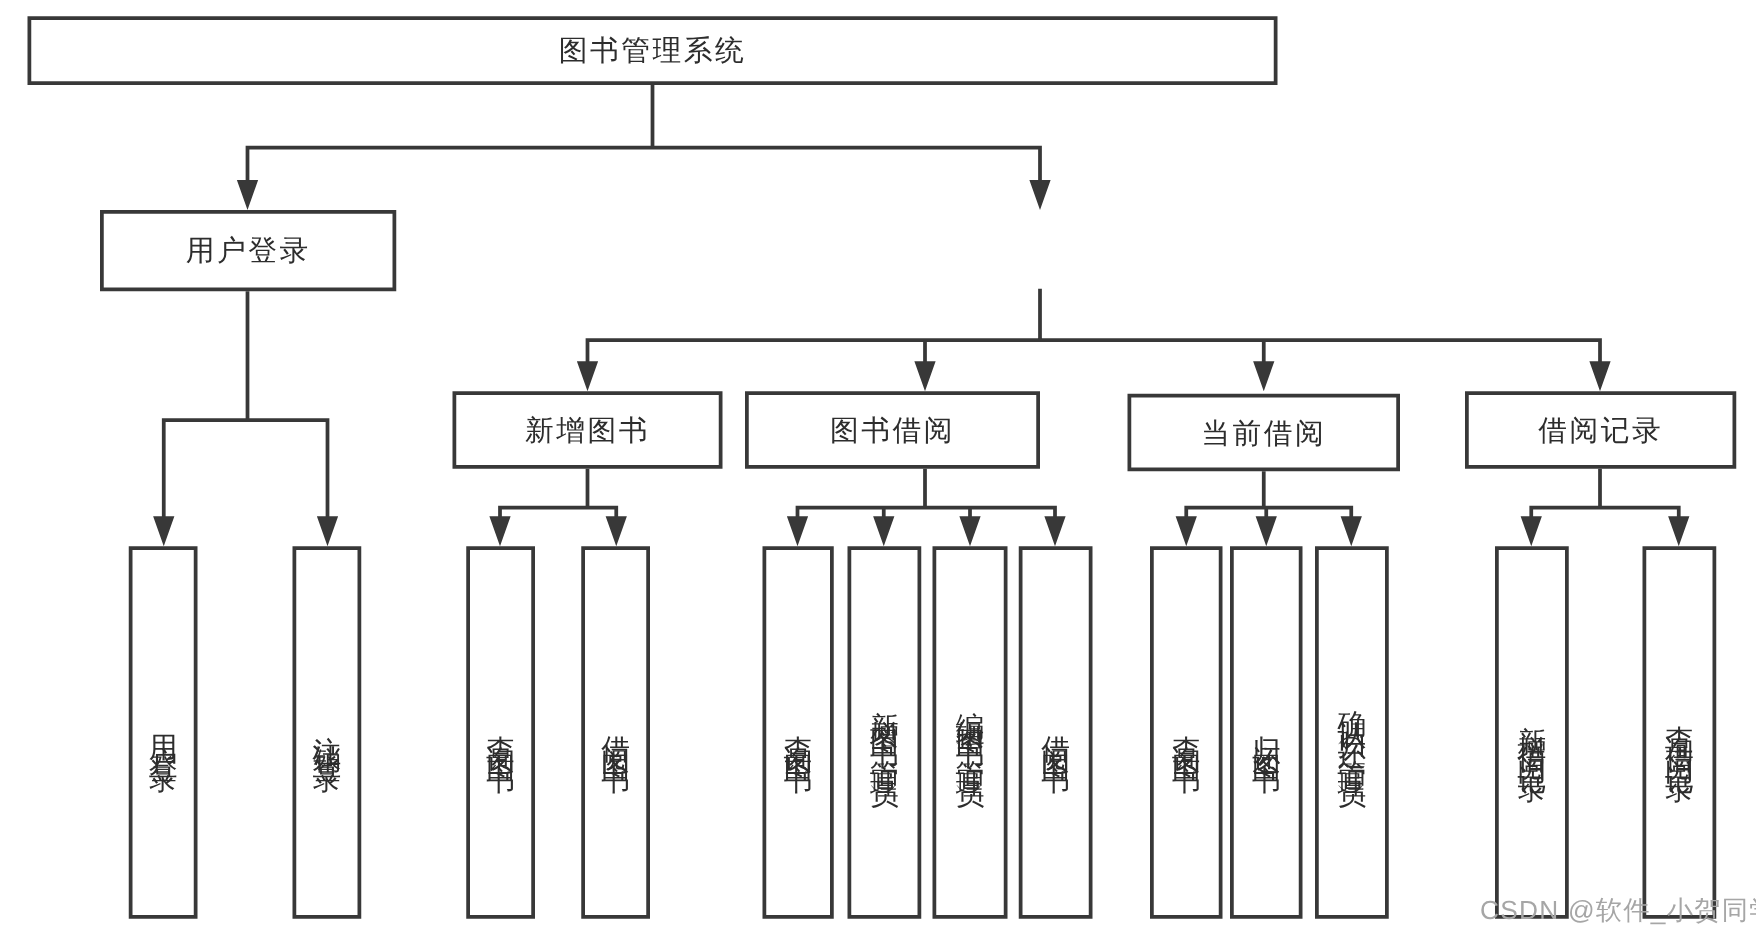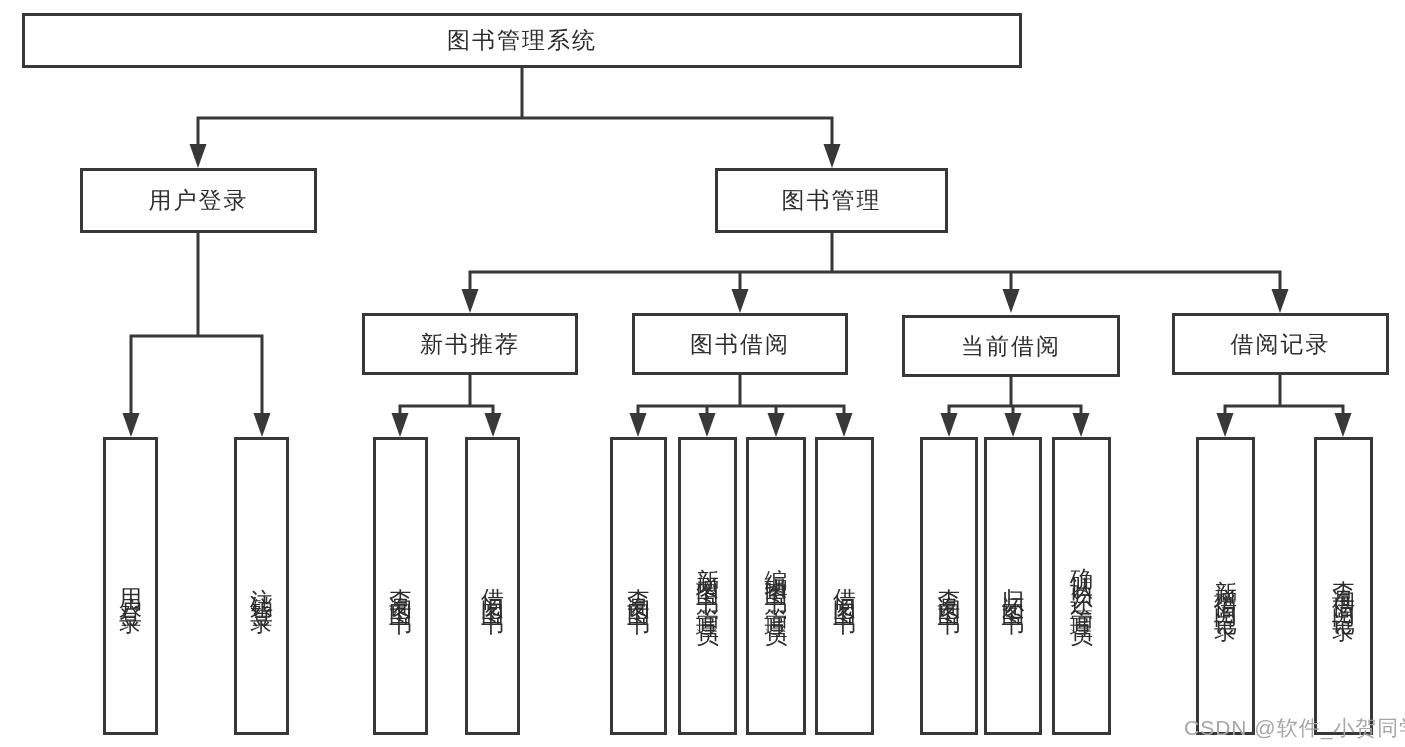--- a/index.html
+++ b/index.html
@@ -108,28 +108,25 @@
       M1334.5 413 H1351.5 L1343 437 Z"></path>
   </svg>
 
   <div class="node h" style="left:22px;top:13px;width:1000px;height:55px">
     <span>图书管理系统</span>
   </div>
 
   <div class="node h" style="left:80px;top:168px;width:237px;height:65px">
     <span>用户登录</span>
   </div>
-  <div class="node h" style="left:715px;top:168px;width:233px;height:65px">
-    <span>图书管理</span>
-  </div>
 
   <div class="node h" style="left:362px;top:313px;width:216px;height:62px">
-    <span>新书推荐</span>
+    <span>新增图书</span>
   </div>
-  <div class="node h" style="left:632px;top:313px;width:216px;height:62px">
+  <div class="node h" style="left:596px;top:313px;width:236px;height:62px">
     <span>图书借阅</span>
   </div>
   <div class="node h" style="left:902px;top:315px;width:218px;height:62px">
     <span>当前借阅</span>
   </div>
   <div class="node h" style="left:1172px;top:313px;width:217px;height:62px">
     <span>借阅记录</span>
   </div>
 
   <div class="node v" style="left:103px;top:437px;width:55px;height:298px">

